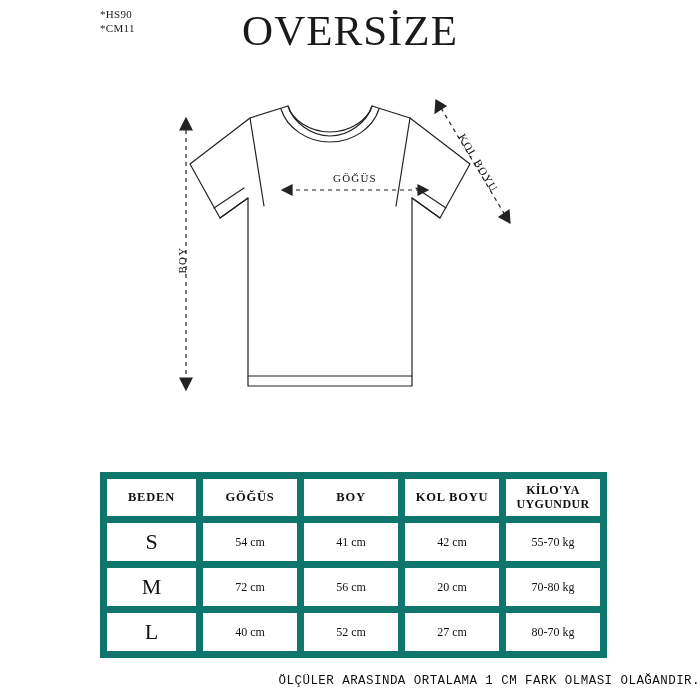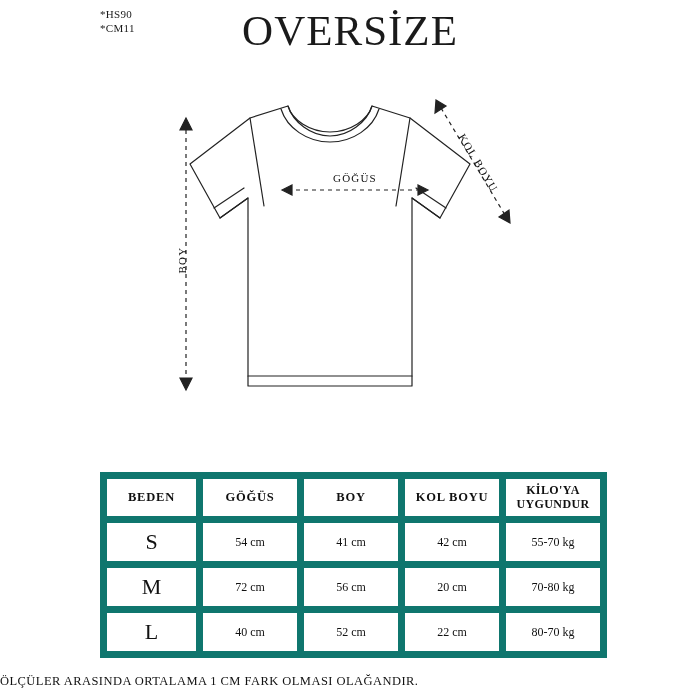--- a/index.html
+++ b/index.html
@@ -75,22 +75,22 @@
   }
   col.c1 { width: 96px; }
   col.c2 { width: 101px; }
   col.c3 { width: 101px; }
   col.c4 { width: 101px; }
   col.c5 { width: 101px; }
 
   .footnote {
     position: absolute;
     left: 0; right: 0; top: 674px;
-    text-align: left;
-    font-family: Liberation Serif, serif;
+    text-align: right;
+    font-family: Liberation Mono, monospace;
     font-size: 12.5px;
     letter-spacing: .45px;
     color: #111;
   }
 </style>
 </head>
 <body>
 
 <div class="page">
 
@@ -187,21 +187,21 @@
           <td class="size">M</td>
           <td>72 cm</td>
           <td>56 cm</td>
           <td>20 cm</td>
           <td>70-80 kg</td>
         </tr>
         <tr>
           <td class="size">L</td>
           <td>40 cm</td>
           <td>52 cm</td>
-          <td>22 cm</td>
+          <td>27 cm</td>
           <td>80-70 kg</td>
         </tr>
       </tbody>
     </table>
   </div>
 
   <div class="footnote">ÖLÇÜLER ARASINDA ORTALAMA 1 CM FARK OLMASI OLAĞANDIR.</div>
 
 </div>
 

